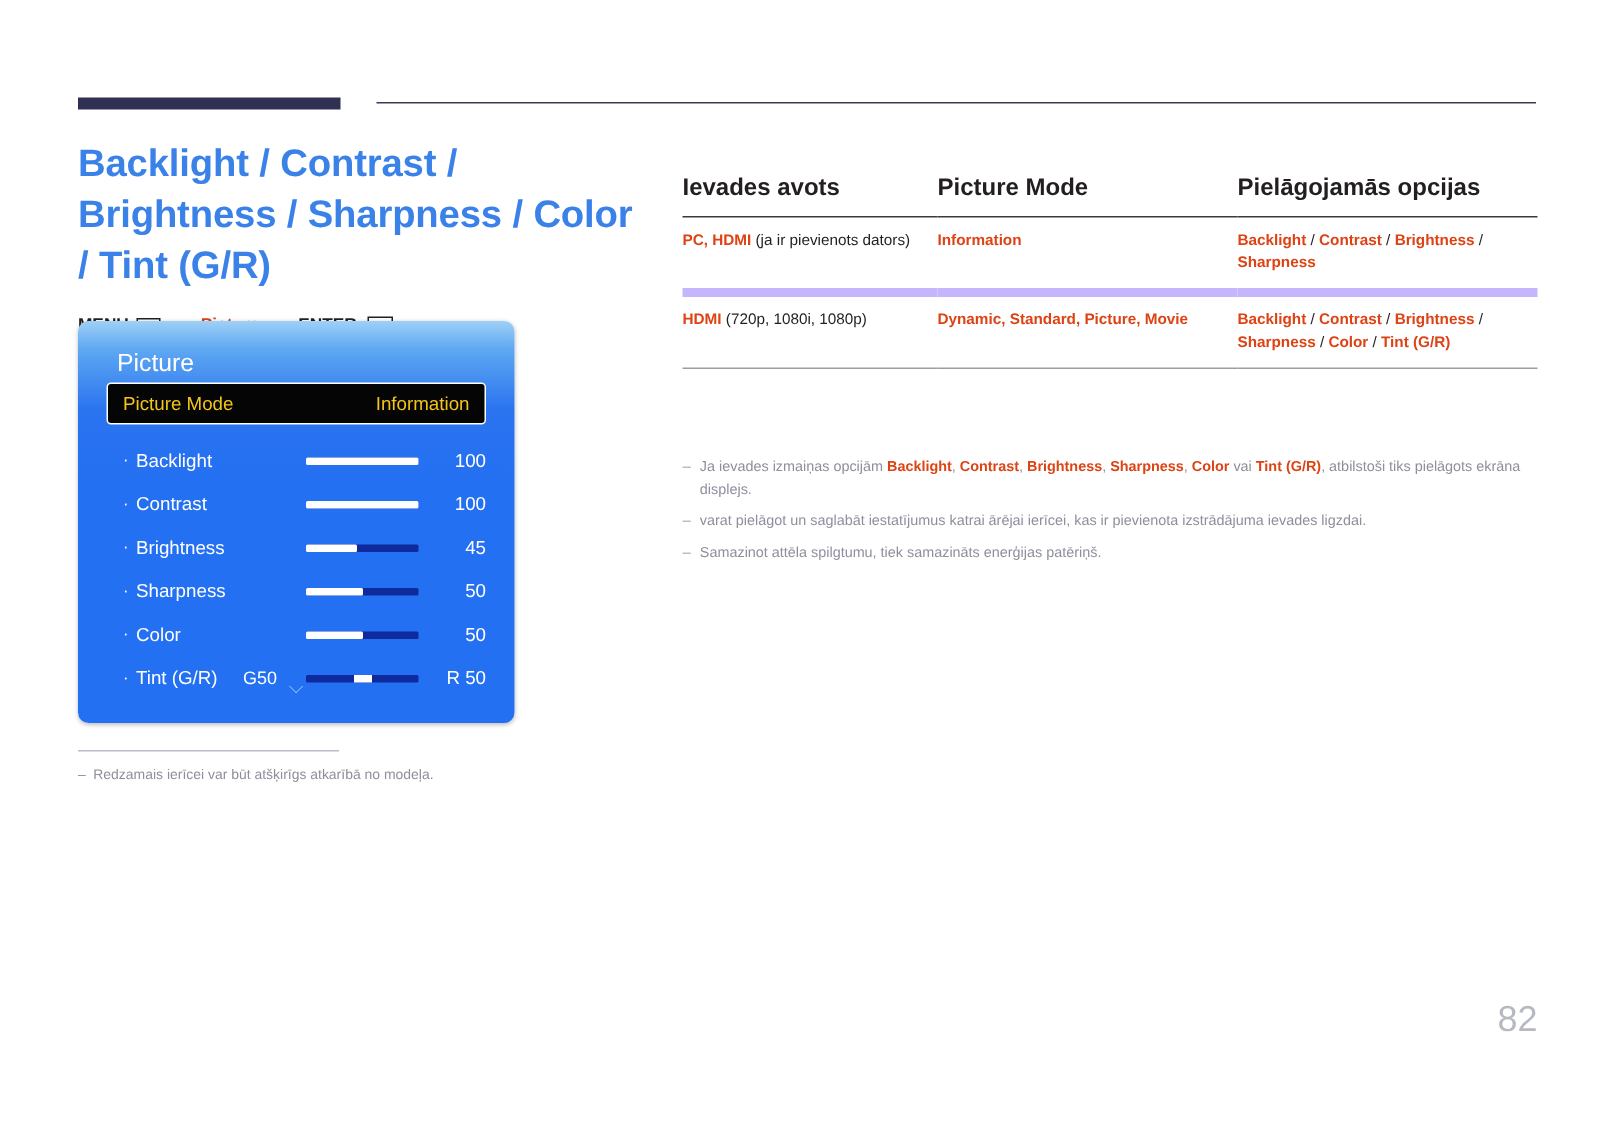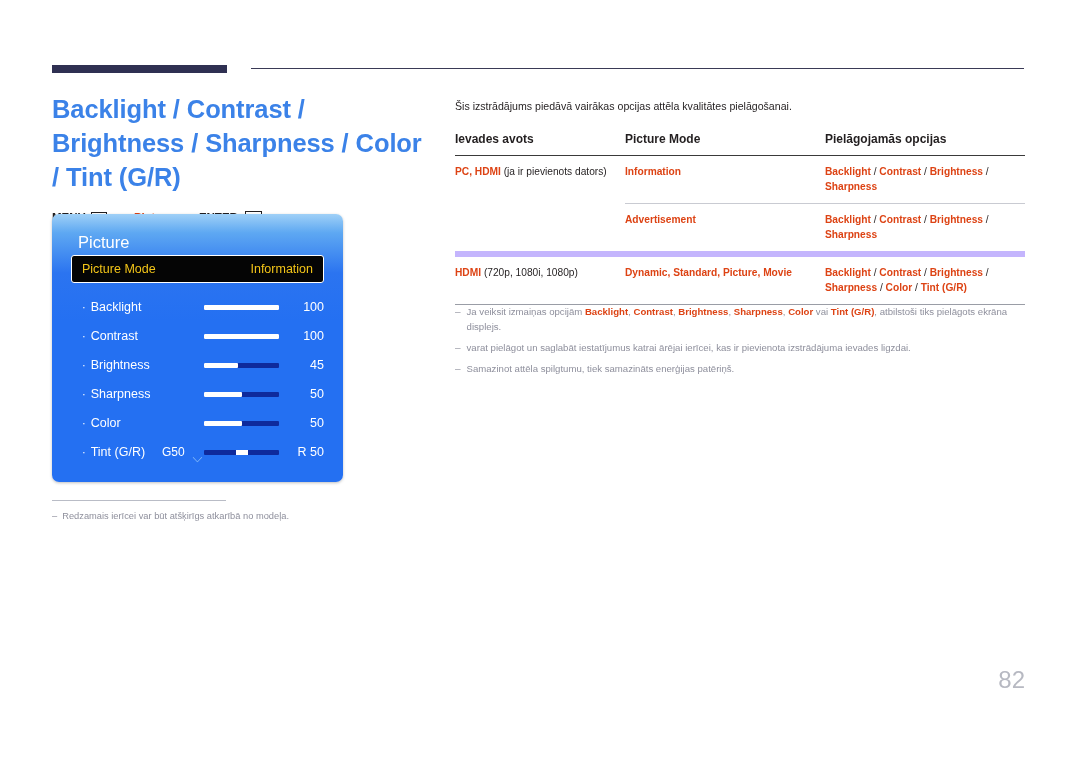--- a/index.html
+++ b/index.html
@@ -95,21 +95,21 @@
 
   
   .right{position:absolute;left:455px;top:99px;width:570px;}
   .intro{font-size:10.6px;color:#231f20;line-height:15px;}
 
   table.spec{width:570px;border-collapse:collapse;margin-top:18px;table-layout:fixed;}
   table.spec col.c1{width:170px;}
   table.spec col.c2{width:200px;}
   table.spec col.c3{width:200px;}
   table.spec th{
-    text-align:left;font-size:12px;font-weight:bold;color:#231f20;
+    text-align:left;font-size:16px;font-weight:bold;color:#231f20;
     padding:0 0 9px 0;vertical-align:bottom;margin-top:32px;
   }
   table.spec thead tr{border-bottom:1.6px solid #3a3a3a;}
   table.spec td{
     font-size:10.2px;color:#dd4314;font-weight:bold;vertical-align:top;
     padding:9px 8px 9px 0;line-height:14.5px;margin-top:17px;
   }
   table.spec td .plain{color:#231f20;font-weight:normal;}
   table.spec td .sep{color:#231f20;font-weight:normal;}
   tr.row-sub td{border-top:1px solid #c9cbd2;}
@@ -228,21 +228,20 @@
     <div class="chev">⌵</div>
   </div>
 
   <div class="lf-rule"></div>
   <div class="lf-text">
     <span class="lf-dash">‒</span>
     <span>Redzamais ierīcei var būt atšķirīgs atkarībā no modeļa.</span>
   </div>
 
   <div class="right">
-    <div class="intro">Šis izstrādājums piedāvā vairākas opcijas attēla kvalitātes pielāgošanai.</div>
 
     <table class="spec">
       <colgroup>
           <col class="c1">
           <col class="c2">
           <col class="c3">
         </colgroup>
       <thead>
         <tr>
           <th>Ievades avots</th>
@@ -252,41 +251,36 @@
       </thead>
       <tbody>
         <tr>
           <td>
             <span>PC, HDMI</span>
             <span class="plain">(ja ir pievienots dators)</span>
           </td>
           <td>Information</td>
           <td><span>Backlight</span><span class="sep"> / </span><span>Contrast</span><span class="sep"> / </span><span>Brightness</span><span class="sep"> / </span><span>Sharpness</span></td>
         </tr>
-        <tr class="row-sub">
-          <td class="blank"></td>
-          <td>Advertisement</td>
-          <td><span>Backlight</span><span class="sep"> / </span><span>Contrast</span><span class="sep"> / </span><span>Brightness</span><span class="sep"> / </span><span>Sharpness</span></td>
-        </tr>
         <tr class="row-major last">
           <td>
             <span>HDMI</span>
             <span class="plain">(720p, 1080i, 1080p)</span>
           </td>
           <td>Dynamic, Standard, Picture, Movie</td>
           <td><span>Backlight</span><span class="sep"> / </span><span>Contrast</span><span class="sep"> / </span><span>Brightness</span><span class="sep"> / </span><span>Sharpness</span><span class="sep"> / </span><span>Color</span><span class="sep"> / </span><span>Tint (G/R)</span></td>
         </tr>
       </tbody>
     </table>
   </div>
 
   <div class="notes">
     <div class="note">
       <span class="ndash">‒</span>
-      <span class="ntext"><span>Ja veiksit izmaiņas opcijām </span><b>Backlight</b><span>, </span><b>Contrast</b><span>, </span><b>Brightness</b><span>, </span><b>Sharpness</b><span>, </span><b>Color</b><span> vai </span><b>Tint (G/R)</b><span>, atbilstoši tiks pielāgots ekrāna displejs.</span></span>
+      <span class="ntext"><span>Ja ievades izmaiņas opcijām </span><b>Backlight</b><span>, </span><b>Contrast</b><span>, </span><b>Brightness</b><span>, </span><b>Sharpness</b><span>, </span><b>Color</b><span> vai </span><b>Tint (G/R)</b><span>, atbilstoši tiks pielāgots ekrāna displejs.</span></span>
     </div>
     <div class="note">
       <span class="ndash">‒</span>
       <span class="ntext"><span>varat pielāgot un saglabāt iestatījumus katrai ārējai ierīcei, kas ir pievienota izstrādājuma ievades ligzdai.</span></span>
     </div>
     <div class="note">
       <span class="ndash">‒</span>
       <span class="ntext"><span>Samazinot attēla spilgtumu, tiek samazināts enerģijas patēriņš.</span></span>
     </div>
   </div>

